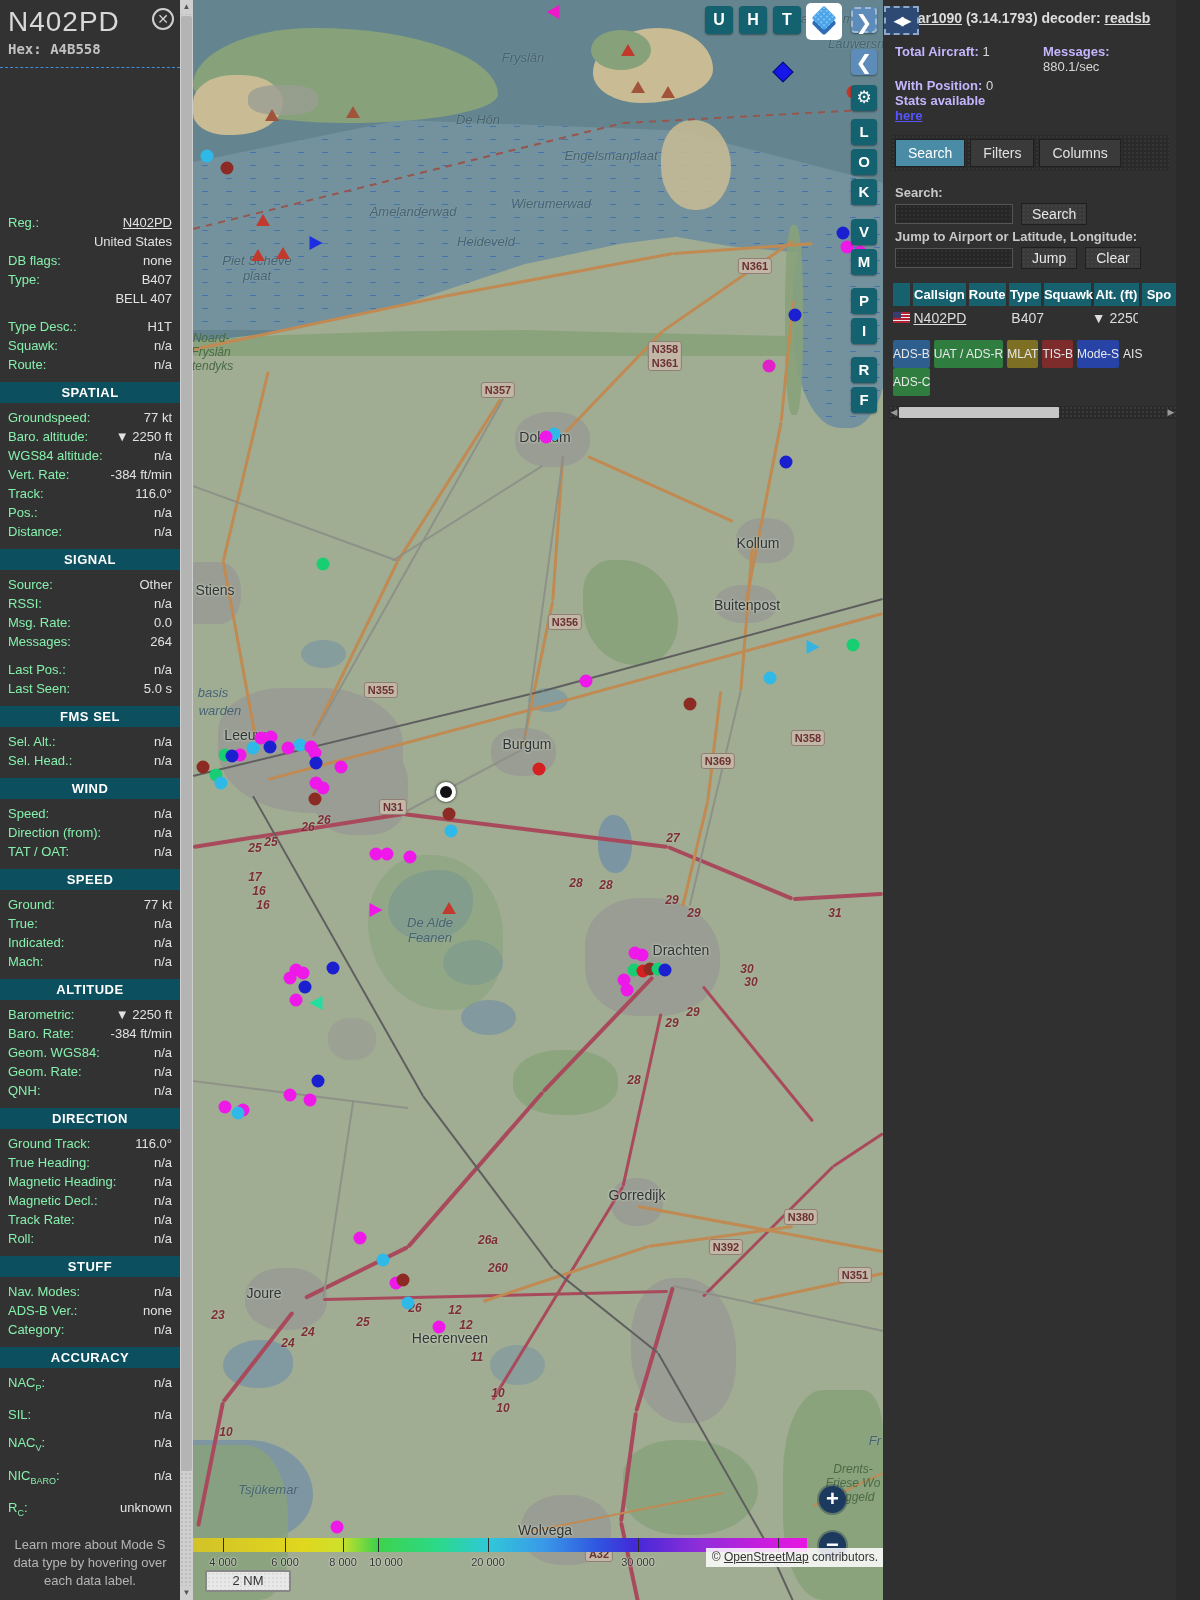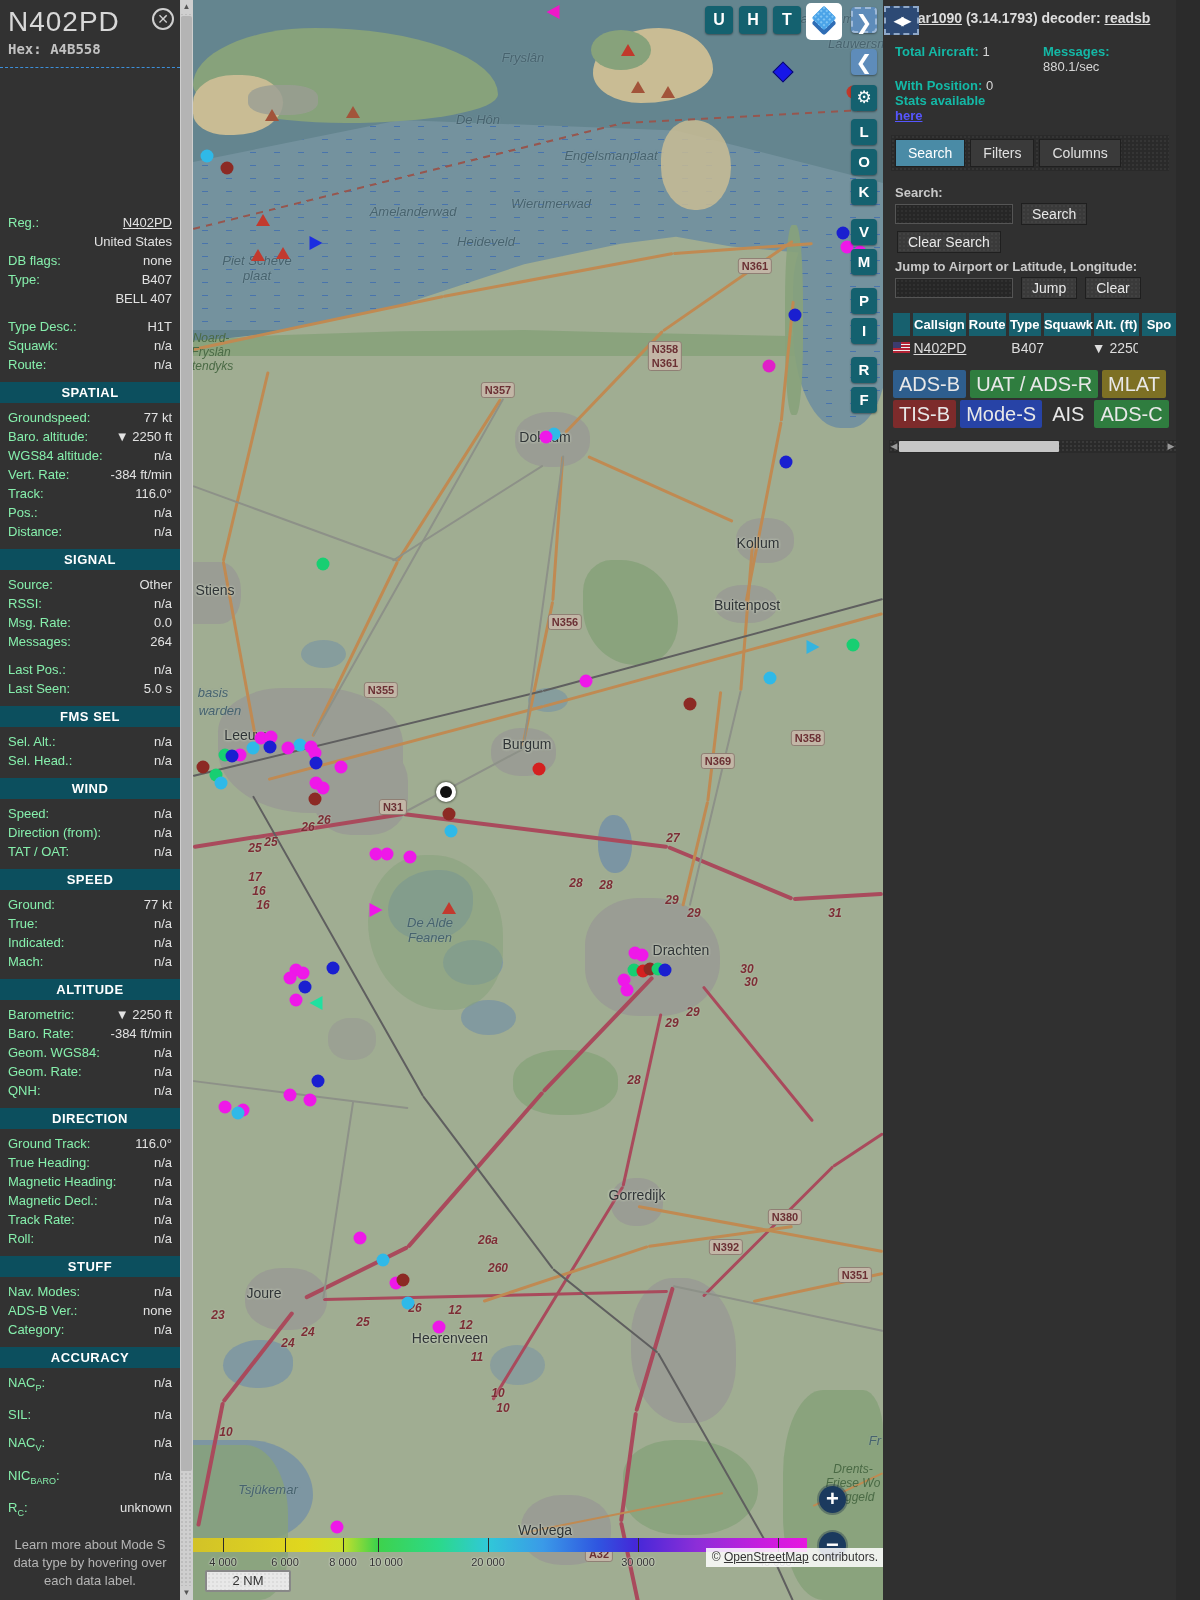--- a/index.html
+++ b/index.html
@@ -87,21 +87,21 @@
   
   #panel{position:absolute;left:883px;top:0;width:317px;height:1600px;background:#303030;color:#d6d6d6;font-size:13px;}
   #panel-inner{position:absolute;left:0;top:0;width:293px;}
   #p-header{position:relative;height:38px;padding:10px 0 0 30px;font-size:14px;color:#ddd;font-weight:bold;white-space:nowrap;}
   #p-header a{color:#ddd;}
   #btn-toggle{position:absolute;left:1px;top:6px;width:35px;height:29px;background:#2d4a75;border:2px dashed #8fa8c8;
     color:#fff;text-align:center;font-size:13px;line-height:25px;cursor:pointer;letter-spacing:-2px;}
   .p-stats{padding:6px 0 0 12px;}
   .p-row2{display:flex;}
   .p-row2 .c1{width:148px;}
-  .bold{font-weight:bold;color:#14b8a6;}
+  .bold{font-weight:bold;color:#c4b5fd;}
   .p-link{color:#5656ff;text-decoration:underline;font-weight:bold;}
   #p-tabs{margin:12px 0 0 8px;padding:4px;background:#2a2a2a;width:278px;
     background-image:radial-gradient(#353535 1px,transparent 1.2px);background-size:4px 4px;display:flex;gap:5px;}
   .ptab{padding:5px 12px;background:#3a3a3a;border:1px solid #1f1f1f;color:#e0e0e0;font-size:14px;cursor:pointer;}
   .ptab.active{background:#4a8ba6;color:#fff;}
   #p-search{padding:10px 0 0 12px;}
   .p-lab{font-weight:bold;color:#c8c8c8;margin:4px 0 3px 0;}
   .p-input{display:inline-block;width:118px;height:20px;background:#262626;border:1px solid #555;vertical-align:middle;
     background-image:radial-gradient(#303030 1px,transparent 1.2px);background-size:4px 4px;}
   .p-btn{display:inline-block;margin-left:8px;padding:2px 10px;background:#3a3a3a;border:1px solid #1f1f1f;color:#e8e8e8;
@@ -112,21 +112,21 @@
   #p-table{margin:14px 0 0 10px;}
   .t-head{display:flex;gap:3px;}
   .t-hcell{background:#17606e;color:#fff;font-weight:bold;font-size:13px;text-align:center;padding:4px 0;}
   .t-row{display:flex;gap:3px;align-items:center;height:24px;}
   .t-cell{font-size:14px;color:#ddd;white-space:nowrap;overflow:hidden;}
   .flag{display:inline-block;width:18px;height:11px;background:repeating-linear-gradient(0deg,#b22234 0 1.5px,#eee 1.5px 3px);position:relative;}
   .flag:after{content:"";position:absolute;left:0;top:0;width:8px;height:6px;background:#3c3b6e;}
   .t-link{text-decoration:underline;color:#ddd;}
   
   #p-badges{margin:10px 0 0 10px;width:283px;line-height:26px;}
-  .badge{display:inline-block;padding:1px 6px;margin-right:4px;font-size:20px;color:#e8e8e8;border-radius:2px;
+  .badge{display:inline-block;padding:1px 0;margin-right:4px;font-size:12px;color:#e8e8e8;border-radius:2px;
     background-image:radial-gradient(rgba(255,255,255,.12) 1px,transparent 1.2px);background-size:4px 4px;}
   
   #p-hscroll{position:relative;margin:10px 0 0 6px;width:287px;height:13px;background:#2a2a2a;
     background-image:radial-gradient(#3a3a3a 1px,transparent 1.2px);background-size:4px 4px;}
   #p-hthumb{position:absolute;left:10px;top:1px;width:160px;height:11px;background:#c6c6c6;border-radius:1px;}
   .h-arr{position:absolute;top:0;width:10px;height:13px;color:#999;font-size:9px;line-height:13px;text-align:center;}
   #p-rightstrip{position:absolute;right:0;top:0;width:24px;height:1600px;background:#2b2b2b;}
 </style>
 </head>
 <body>
@@ -507,21 +507,21 @@
         <div class="maplab lab-town" style="left: 352px; top: 1530px;">Wolvega</div>
         <div class="maplab lab-badge" style="left: 562px; top: 266px;">N361</div>
         <div class="maplab lab-badge" style="left: 472px; top: 356px;">N358
 N361</div>
         <div class="maplab lab-badge" style="left: 305px; top: 390px;">N357</div>
         <div class="maplab lab-badge" style="left: 372px; top: 622px;">N356</div>
         <div class="maplab lab-badge" style="left: 188px; top: 690px;">N355</div>
         <div class="maplab lab-badge" style="left: 200px; top: 807px;">N31</div>
         <div class="maplab lab-badge" style="left: 525px; top: 761px;">N369</div>
         <div class="maplab lab-badge" style="left: 615px; top: 738px;">N358</div>
-        <div class="maplab lab-badge" style="left: 592px; top: 1217px;">N380</div>
+        <div class="maplab lab-badge" style="left: 608px; top: 1217px;">N380</div>
         <div class="maplab lab-badge" style="left: 497px; top: 1247px; margin-left: 36px;">N392</div>
         <div class="maplab lab-badge" style="left: 662px; top: 1275px;">N351</div>
         <div class="maplab lab-badge" style="left: 406px; top: 1554px;">A32</div>
         <div class="maplab lab-num" style="left: 62px; top: 848px;">25</div>
         <div class="maplab lab-num" style="left: 78px; top: 842px;">25</div>
         <div class="maplab lab-num" style="left: 115px; top: 827px;">26</div>
         <div class="maplab lab-num" style="left: 131px; top: 820px;">26</div>
         <div class="maplab lab-num" style="left: 480px; top: 838px;">27</div>
         <div class="maplab lab-num" style="left: 62px; top: 877px;">17</div>
         <div class="maplab lab-num" style="left: 66px; top: 891px;">16</div>
@@ -707,21 +707,20 @@
       <div id="p-tabs">
           <div class="ptab active">Search</div>
           <div class="ptab">Filters</div>
           <div class="ptab">Columns</div>
         </div>
       <div id="p-search">
         <div class="p-lab">Search:</div>
         <div>
           <span class="p-input"></span><span class="p-btn">Search</span>
         </div>
-        <div><span class="p-btn solo" style="margin-left:2px">Clear Search</span></div>
         <div class="p-lab" style="width:260px">Jump to Airport or Latitude, Longitude:</div>
         <div>
           <span class="p-input"></span><span class="p-btn">Jump</span><span class="p-btn">Clear</span>
         </div>
       </div>
       <div id="p-table">
         <div class="t-head" id="t-head">
             <div class="t-hcell" style="width: 20px;"></div>
             <div class="t-hcell" style="width: 62px;">Callsign</div>
             <div class="t-hcell" style="width: 43px;">Route</div>

